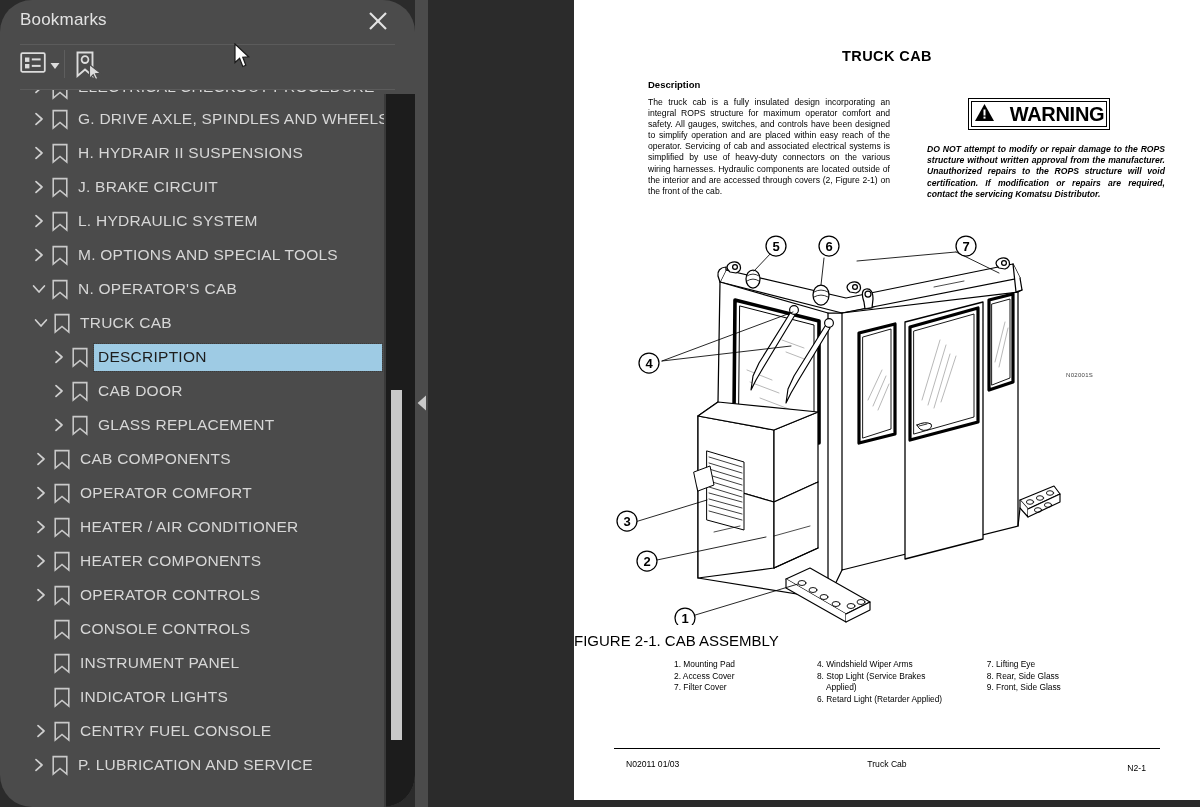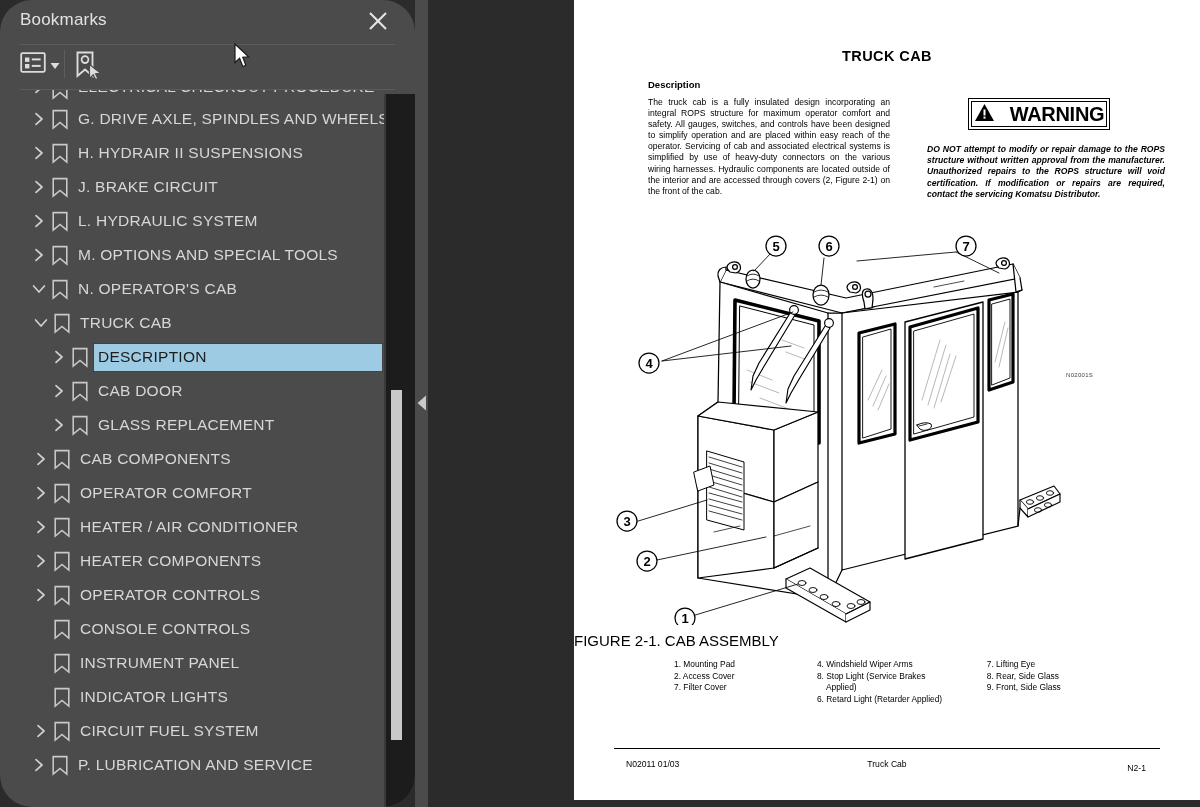--- a/index.html
+++ b/index.html
@@ -501,21 +501,21 @@
           <span class="twisty">
             <svg width="12" height="14" viewBox="0 0 12 14">
               <polyline points="3,1.6 9,7 3,12.4" fill="none" stroke="#cfcfcf" stroke-width="1.7" stroke-linecap="round" stroke-linejoin="round"></polyline>
             </svg>
           </span>
           <span class="bmk">
             <svg width="18" height="21" viewBox="0 0 18 21">
               <path d="M2.2 1.6 H15.8 V19 L9 13.4 L2.2 19 Z" fill="none" stroke="#c9c9c9" stroke-width="1.55"></path>
             </svg>
           </span>
-          <span class="sel-wrap"><span class="lbl">CIRCUIT FUEL SYSTEM</span></span>
+          <span class="sel-wrap"><span class="lbl">CENTRY FUEL CONSOLE</span></span>
         </div>
         <div class="row lvl0">
           <span class="twisty">
             <svg width="12" height="14" viewBox="0 0 12 14">
               <polyline points="3,1.6 9,7 3,12.4" fill="none" stroke="#cfcfcf" stroke-width="1.7" stroke-linecap="round" stroke-linejoin="round"></polyline>
             </svg>
           </span>
           <span class="bmk">
             <svg width="18" height="21" viewBox="0 0 18 21">
               <path d="M2.2 1.6 H15.8 V19 L9 13.4 L2.2 19 Z" fill="none" stroke="#c9c9c9" stroke-width="1.55"></path>

